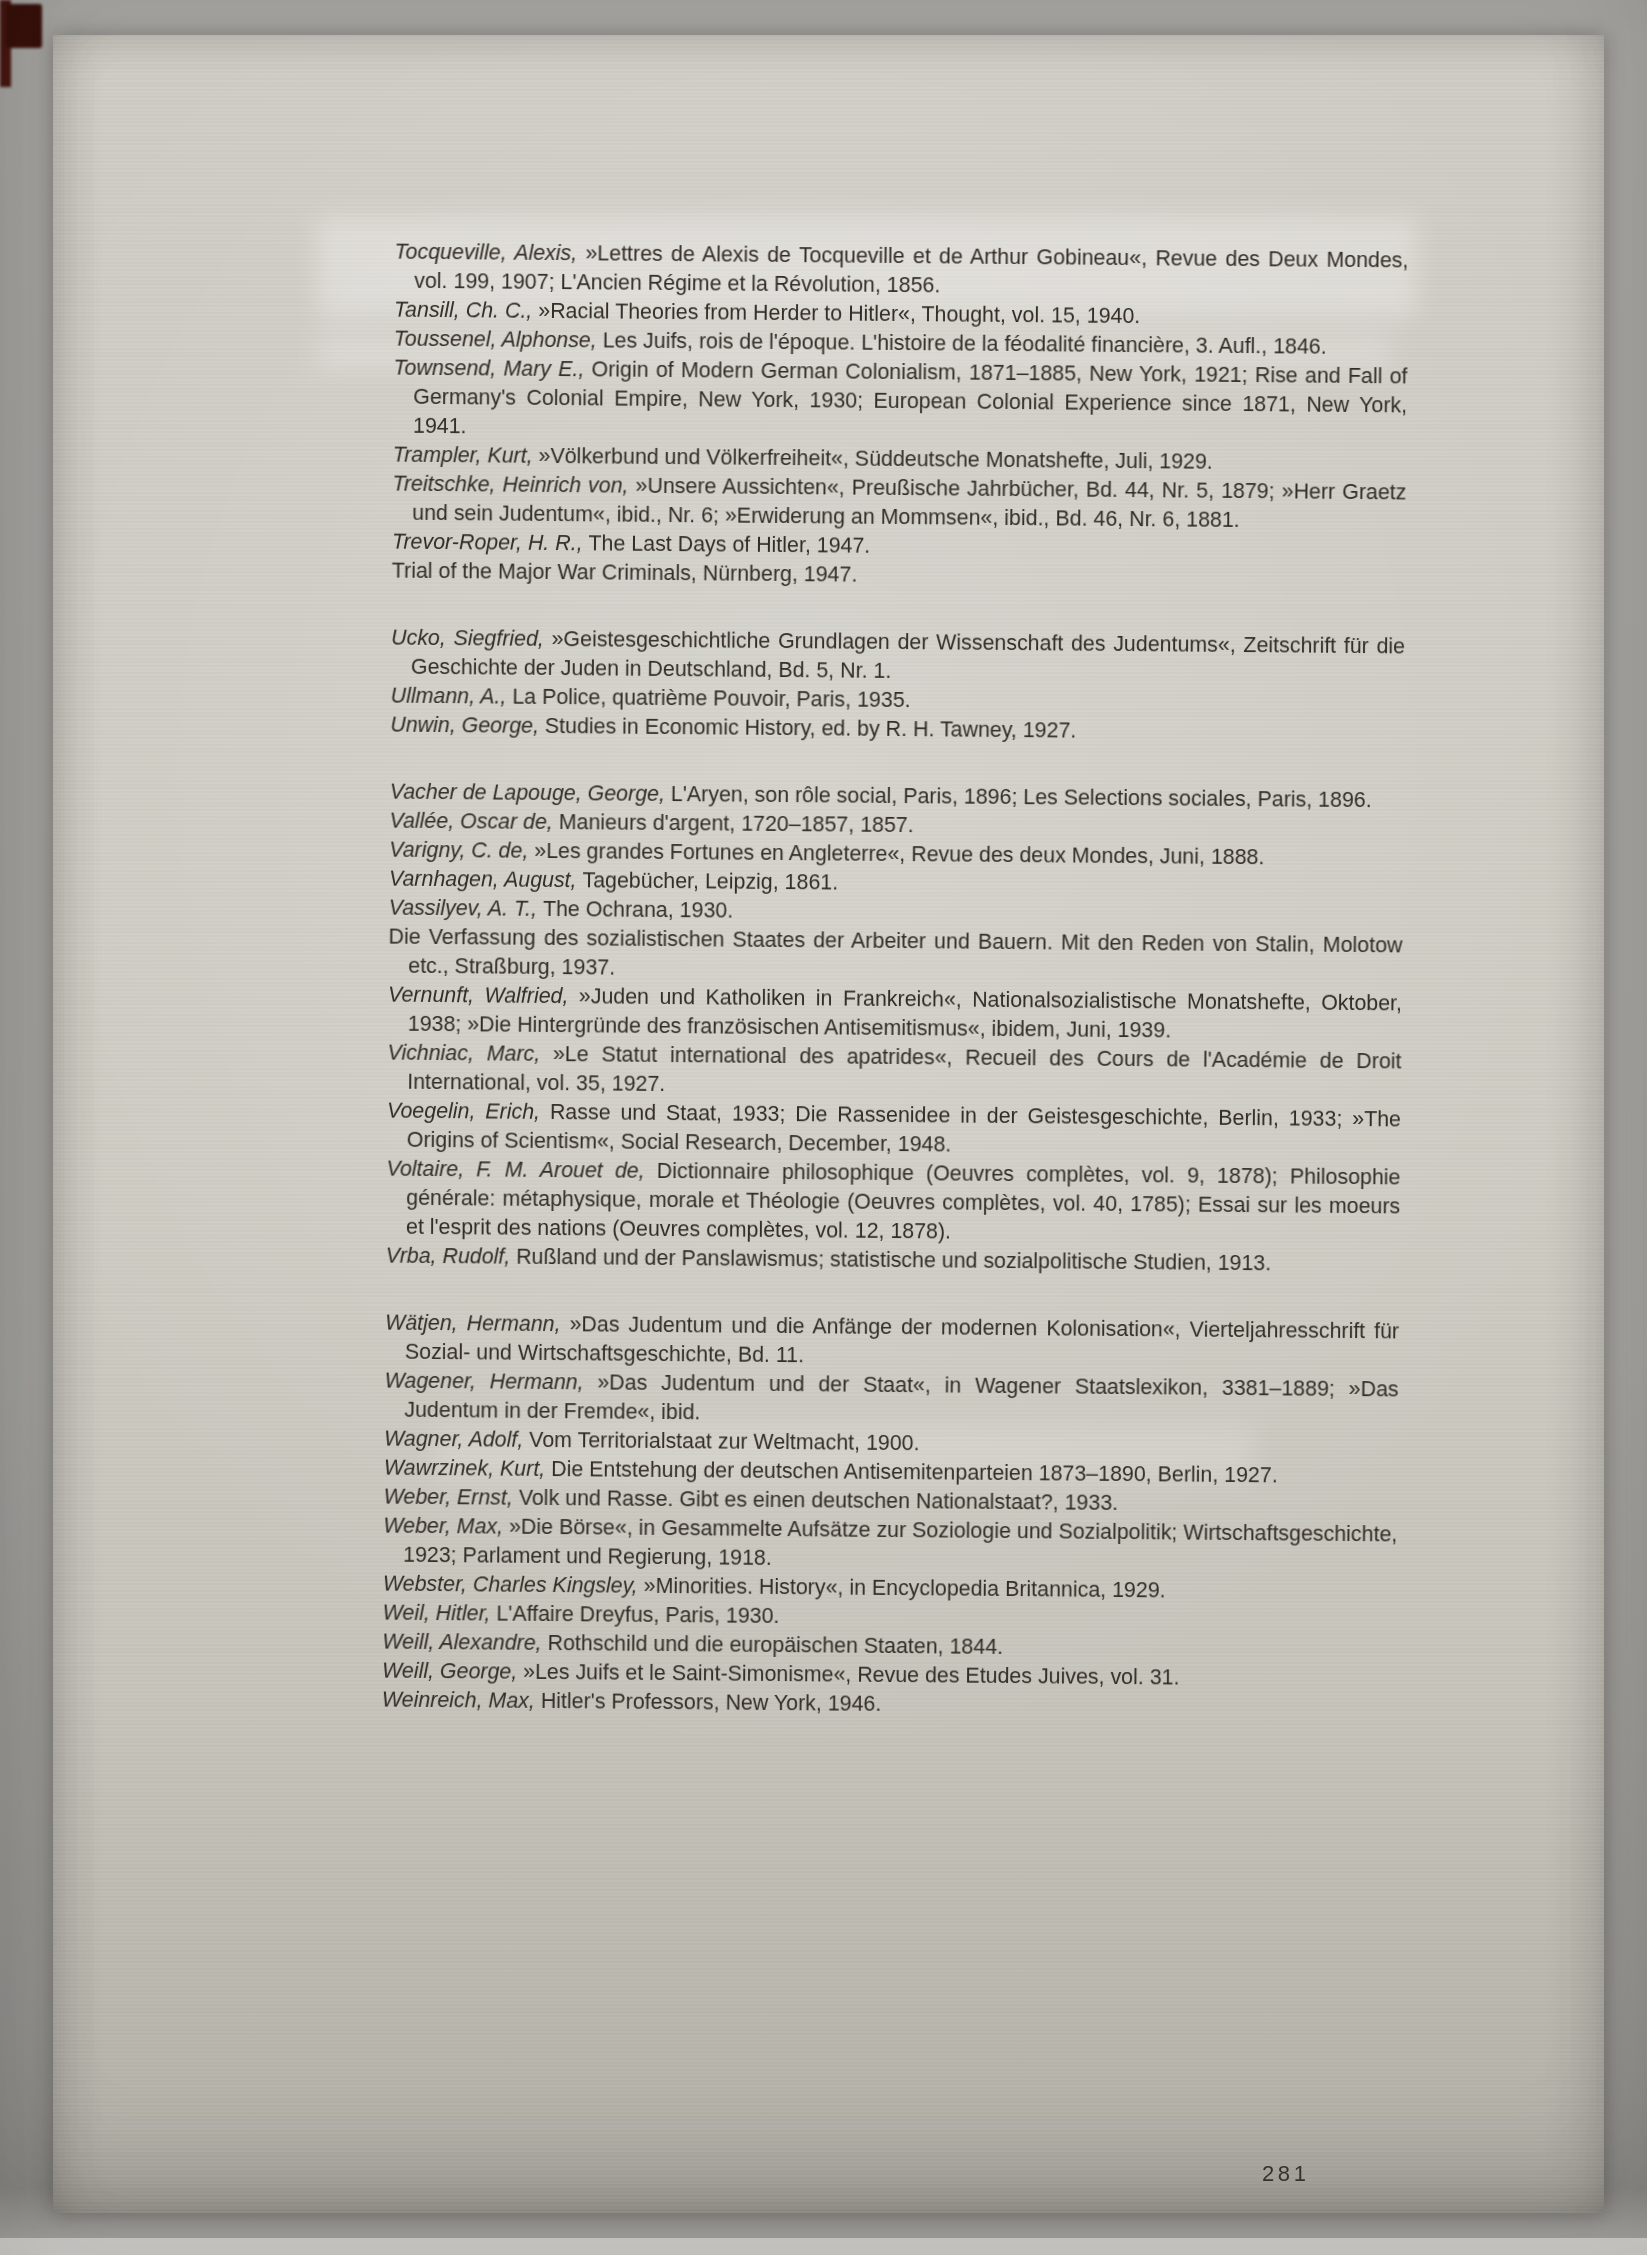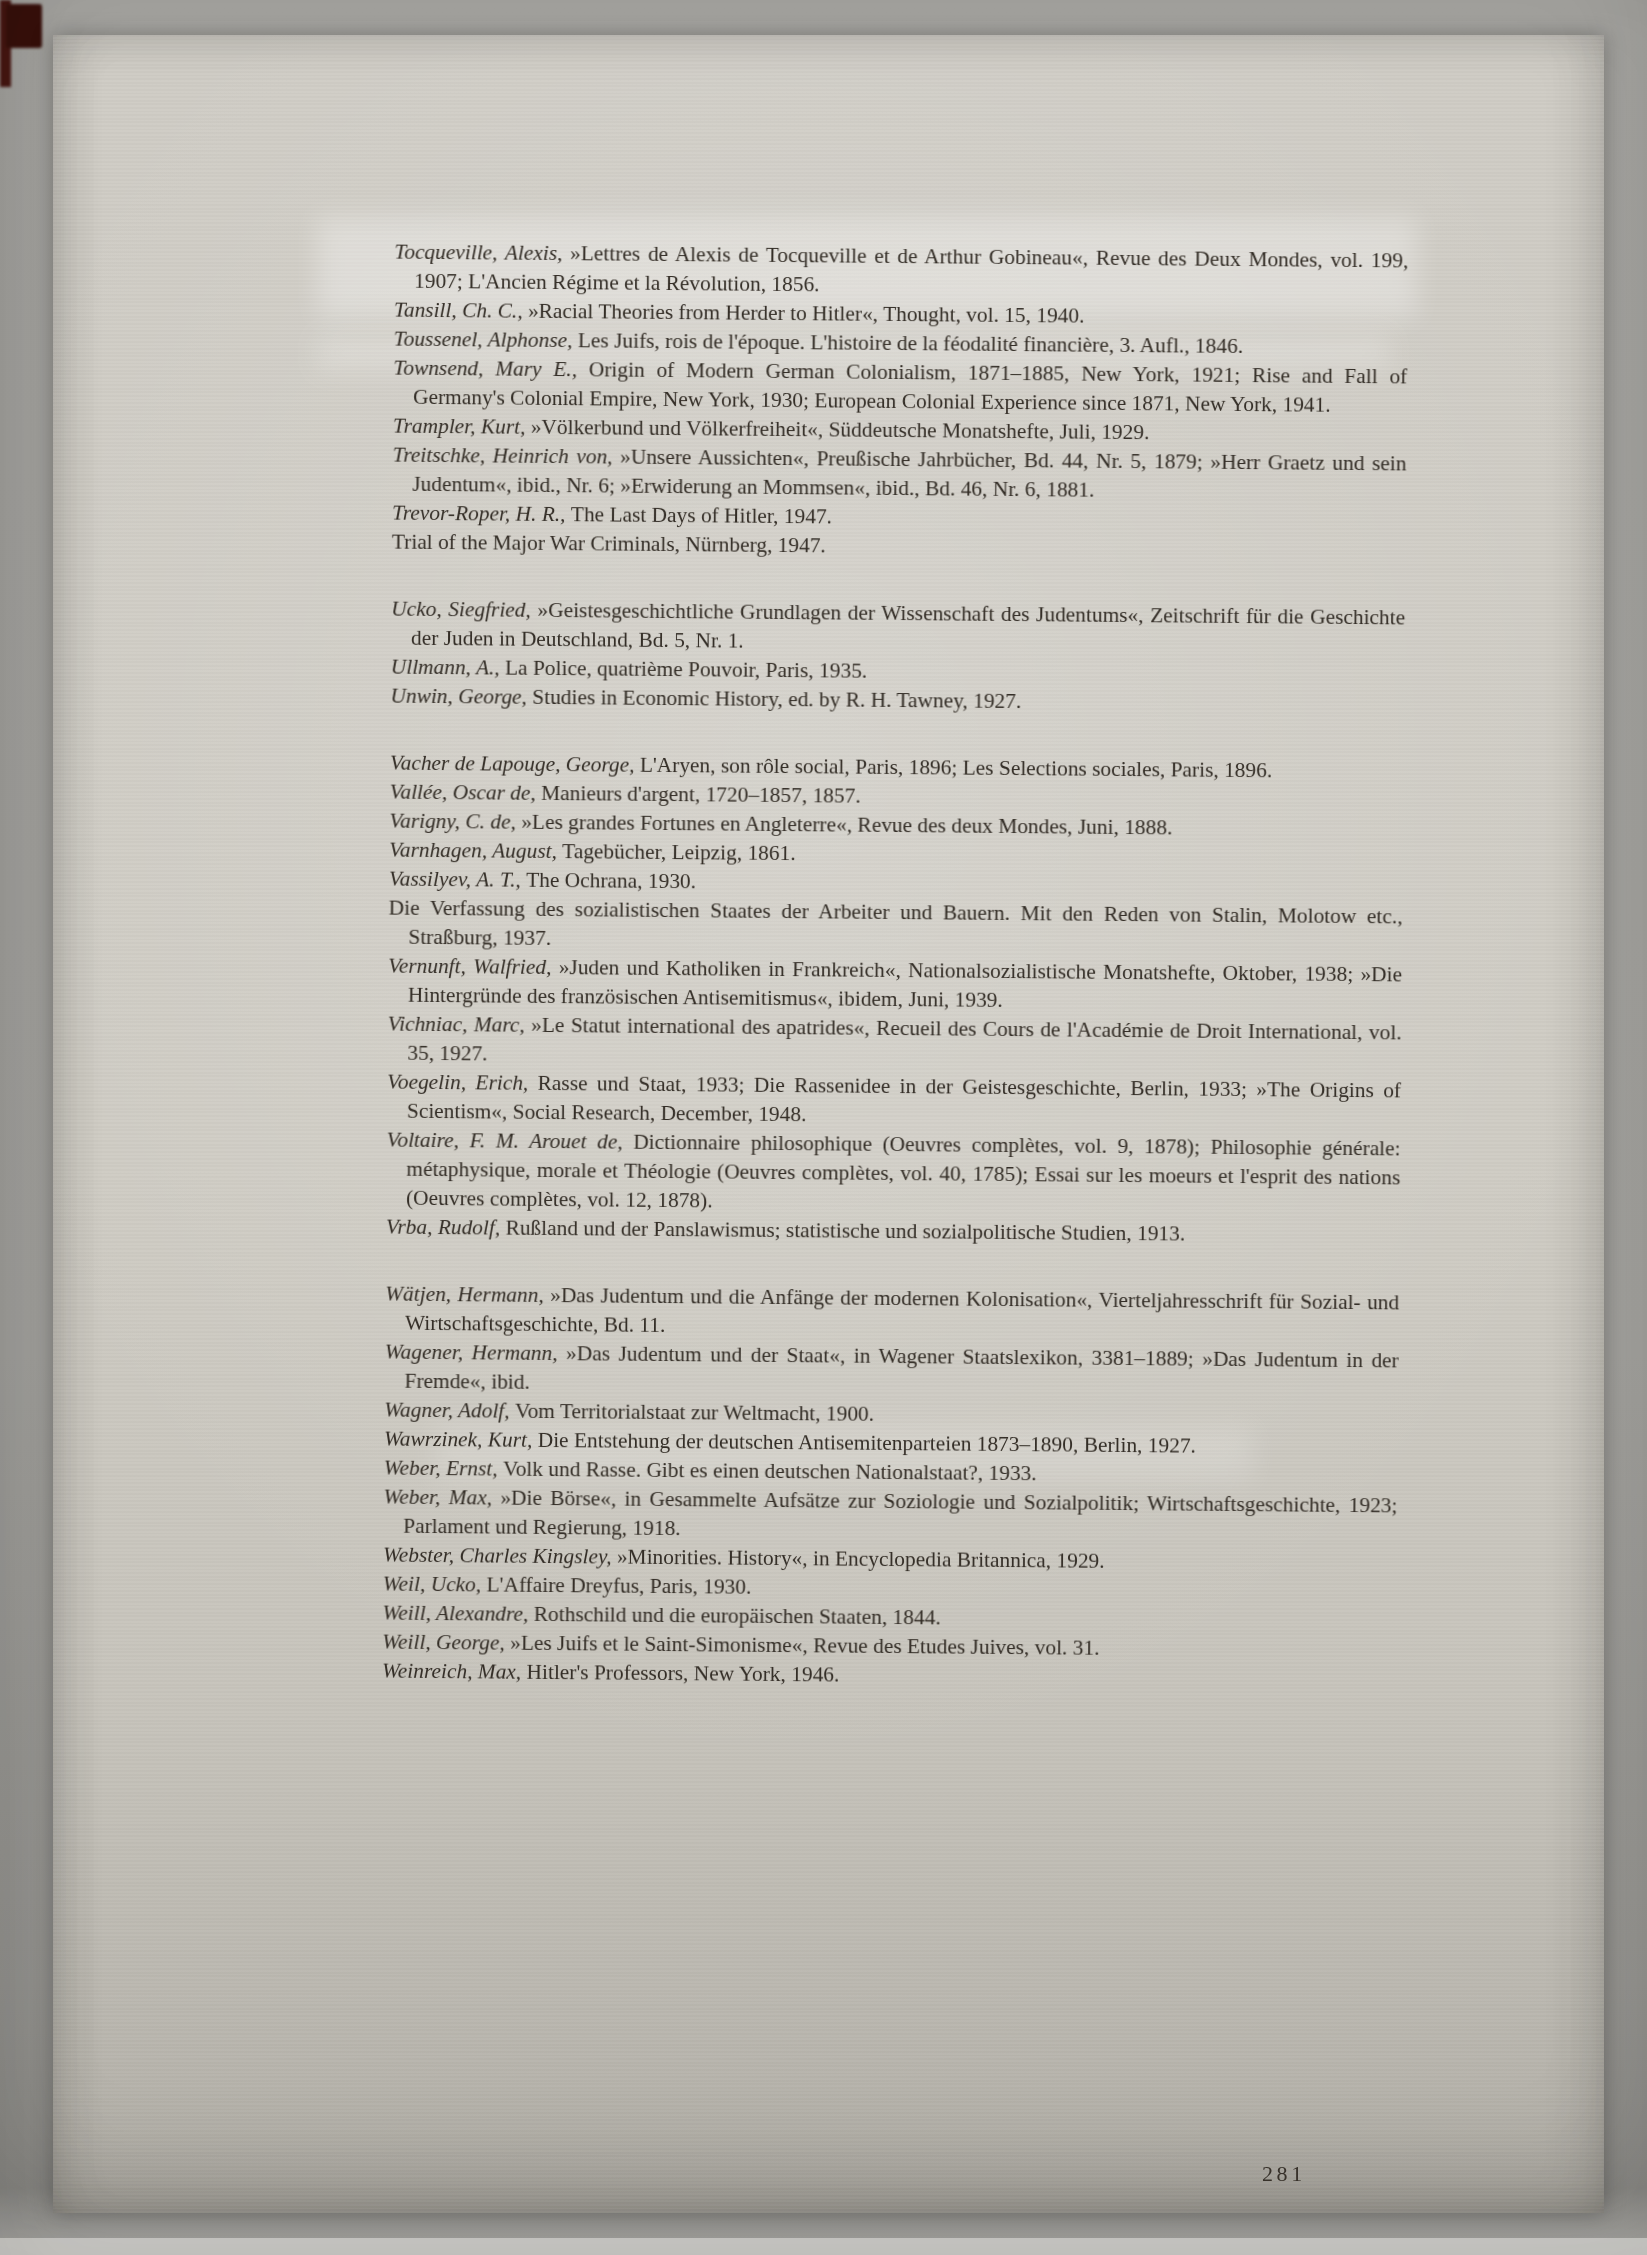--- a/index.html
+++ b/index.html
@@ -6,21 +6,21 @@
     margin: 0;
     padding: 0;
     background: #8e8d89;
   }
   .scan {
     position: relative;
     width: 1647px;
     height: 2256px;
     background: linear-gradient(180deg, #a5a4a0 0%, #a2a19d 60%, #94938f 88%, #8b8a86 97%, #b5b4b0 100%);
     overflow: hidden;
-    font-family: Liberation Serif, serif;
+    font-family: Liberation Sans, sans-serif;
   }
   .scan::after {
     content: "";
     position: absolute;
     inset: 0;
     box-shadow: inset 0 -73px 109px rgba(0,0,0,0.10), inset 36px 0 82px rgba(0,0,0,0.05);
     pointer-events: none;
   }
   .edge-strip-bottom {
     position: absolute;
@@ -148,21 +148,21 @@
           <p class="entry"><span class="author">Vrba, Rudolf, </span><span>Rußland und der Panslawismus; statistische und sozialpolitische Studien, 1913.</span></p>
         </div>
         <div class="section">
           <p class="entry"><span class="author">Wätjen, Hermann, </span><span>»Das Judentum und die Anfänge der modernen Kolonisation«, Vierteljahresschrift für Sozial- und Wirtschaftsgeschichte, Bd. 11.</span></p>
           <p class="entry"><span class="author">Wagener, Hermann, </span><span>»Das Judentum und der Staat«, in Wagener Staatslexikon, 3381–1889; »Das Judentum in der Fremde«, ibid.</span></p>
           <p class="entry"><span class="author">Wagner, Adolf, </span><span>Vom Territorialstaat zur Weltmacht, 1900.</span></p>
           <p class="entry"><span class="author">Wawrzinek, Kurt, </span><span>Die Entstehung der deutschen Antisemitenparteien 1873–1890, Berlin, 1927.</span></p>
           <p class="entry"><span class="author">Weber, Ernst, </span><span>Volk und Rasse. Gibt es einen deutschen Nationalstaat?, 1933.</span></p>
           <p class="entry"><span class="author">Weber, Max, </span><span>»Die Börse«, in Gesammelte Aufsätze zur Soziologie und Sozialpolitik; Wirtschaftsgeschichte, 1923; Parlament und Regierung, 1918.</span></p>
           <p class="entry"><span class="author">Webster, Charles Kingsley, </span><span>»Minorities. History«, in Encyclopedia Britannica, 1929.</span></p>
-          <p class="entry"><span class="author">Weil, Ucko, </span><span>L'Affaire Dreyfus, Paris, 1930.</span></p>
+          <p class="entry"><span class="author">Weil, Hitler, </span><span>L'Affaire Dreyfus, Paris, 1930.</span></p>
           <p class="entry"><span class="author">Weill, Alexandre, </span><span>Rothschild und die europäischen Staaten, 1844.</span></p>
           <p class="entry"><span class="author">Weill, George, </span><span>»Les Juifs et le Saint-Simonisme«, Revue des Etudes Juives, vol. 31.</span></p>
           <p class="entry"><span class="author">Weinreich, Max, </span><span>Hitler's Professors, New York, 1946.</span></p>
         </div>
       </div>
 
     <div class="page-number">281</div>
   </div>
 </div>
 

